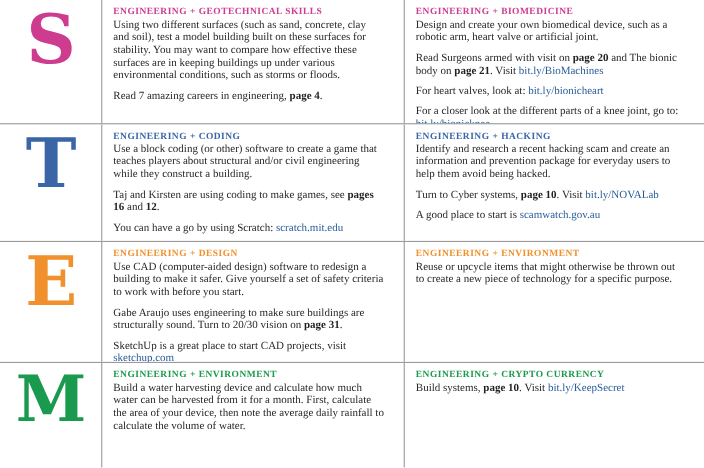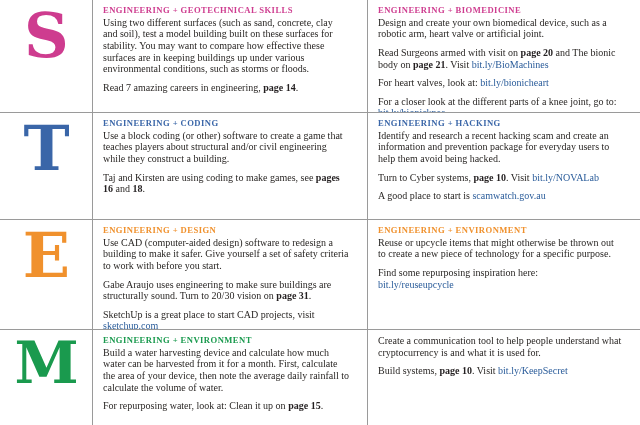--- a/index.html
+++ b/index.html
@@ -116,41 +116,42 @@
 <div id="stem-grid">
 
   <div class="stem-row row-s">
     <div class="letter-cell">
       <span class="big-letter c-pink">S</span>
     </div>
 
     <div class="col col-mid">
       <div class="col-head c-pink">ENGINEERING + GEOTECHNICAL SKILLS</div>
       <p class="para">Using two different surfaces (such as sand, concrete, clay and soil), test a model building built on these surfaces for stability. You may want to compare how effective these surfaces are in keeping buildings up under various environmental conditions, such as storms or floods.</p>
-      <p class="para"><span>Read 7 amazing careers in engineering, </span><b class="pg">page 14</b><span>.</span></p>
+      <p class="para"><span>Read 7 amazing careers in engineering, </span><b class="pg">page 4</b><span>.</span></p>
     </div>
 
     <div class="col col-right">
       <div class="col-head c-pink">ENGINEERING + BIOMEDICINE</div>
       <p class="para">Design and create your own biomedical device, such as a robotic arm, heart valve or artificial joint.</p>
       <p class="para"><span>Read Surgeons armed with visit on </span><b class="pg">page 20</b><span> and The bionic body on </span><b class="pg">page 21</b><span>. Visit </span><span class="lnk">bit.ly/BioMachines</span></p>
       <p class="para"><span>For heart valves, look at: </span><span class="lnk">bit.ly/bionicheart</span></p>
       <p class="para"><span>For a closer look at the different parts of a knee joint, go to: </span><span class="lnk">bit.ly/bionicknee</span></p>
     </div>
   </div>
 
   <div class="stem-row row-t">
     <div class="letter-cell">
       <span class="big-letter c-blue">T</span>
     </div>
 
     <div class="col col-mid">
       <div class="col-head c-blue">ENGINEERING + CODING</div>
       <p class="para">Use a block coding (or other) software to create a game that teaches players about structural and/or civil engineering while they construct a building.</p>
-      <p class="para"><span>Taj and Kirsten are using coding to make games, see </span><b class="pg">pages 16</b><span> and </span><b class="pg">18</b><span>.</span></p>
+      <p class="para"><span>Taj and Kirsten are using coding to make games, see </span><b class="pg">pages 16</b><span> and </span><b class="pg">12</b><span>.</span></p>
+      <p class="para"><span>You can have a go by using Scratch: </span><span class="lnk">scratch.mit.edu</span></p>
     </div>
 
     <div class="col col-right">
       <div class="col-head c-blue">ENGINEERING + HACKING</div>
       <p class="para">Identify and research a recent hacking scam and create an information and prevention package for everyday users to help them avoid being hacked.</p>
       <p class="para"><span>Turn to Cyber systems, </span><b class="pg">page 10</b><span>. Visit </span><span class="lnk">bit.ly/NOVALab</span></p>
       <p class="para"><span>A good place to start is </span><span class="lnk">scamwatch.gov.au</span></p>
     </div>
   </div>
 
@@ -162,34 +163,32 @@
     <div class="col col-mid">
       <div class="col-head c-orange">ENGINEERING + DESIGN</div>
       <p class="para">Use CAD (computer-aided design) software to redesign a building to make it safer. Give yourself a set of safety criteria to work with before you start.</p>
       <p class="para"><span>Gabe Araujo uses engineering to make sure buildings are structurally sound. Turn to 20/30 vision on </span><b class="pg">page 31</b><span>.</span></p>
       <p class="para"><span>SketchUp is a great place to start CAD projects, visit </span><span class="lnk">sketchup.com</span></p>
     </div>
 
     <div class="col col-right">
       <div class="col-head c-orange">ENGINEERING + ENVIRONMENT</div>
       <p class="para">Reuse or upcycle items that might otherwise be thrown out to create a new piece of technology for a specific purpose.</p>
-      <p class="para"><span>Find some repurposing inspiration here:</span><br><span class="lnk">bit.ly/reuseupcycle</span></p>
     </div>
   </div>
 
   <div class="stem-row row-m">
     <div class="letter-cell">
       <span class="big-letter c-green">M</span>
     </div>
 
     <div class="col col-mid">
       <div class="col-head c-green">ENGINEERING + ENVIRONMENT</div>
       <p class="para">Build a water harvesting device and calculate how much water can be harvested from it for a month. First, calculate the area of your device, then note the average daily rainfall to calculate the volume of water.</p>
-      <p class="para"><span>For repurposing water, look at: Clean it up on </span><b class="pg">page 15</b><span>.</span></p>
     </div>
 
     <div class="col col-right">
-      <p class="para">Create a communication tool to help people understand what cryptocurrency is and what it is used for.</p>
+      <div class="col-head c-green">ENGINEERING + CRYPTO CURRENCY</div>
       <p class="para"><span>Build systems, </span><b class="pg">page 10</b><span>. Visit </span><span class="lnk">bit.ly/KeepSecret</span></p>
     </div>
   </div>
 
 </div>
 
 </body></html>

